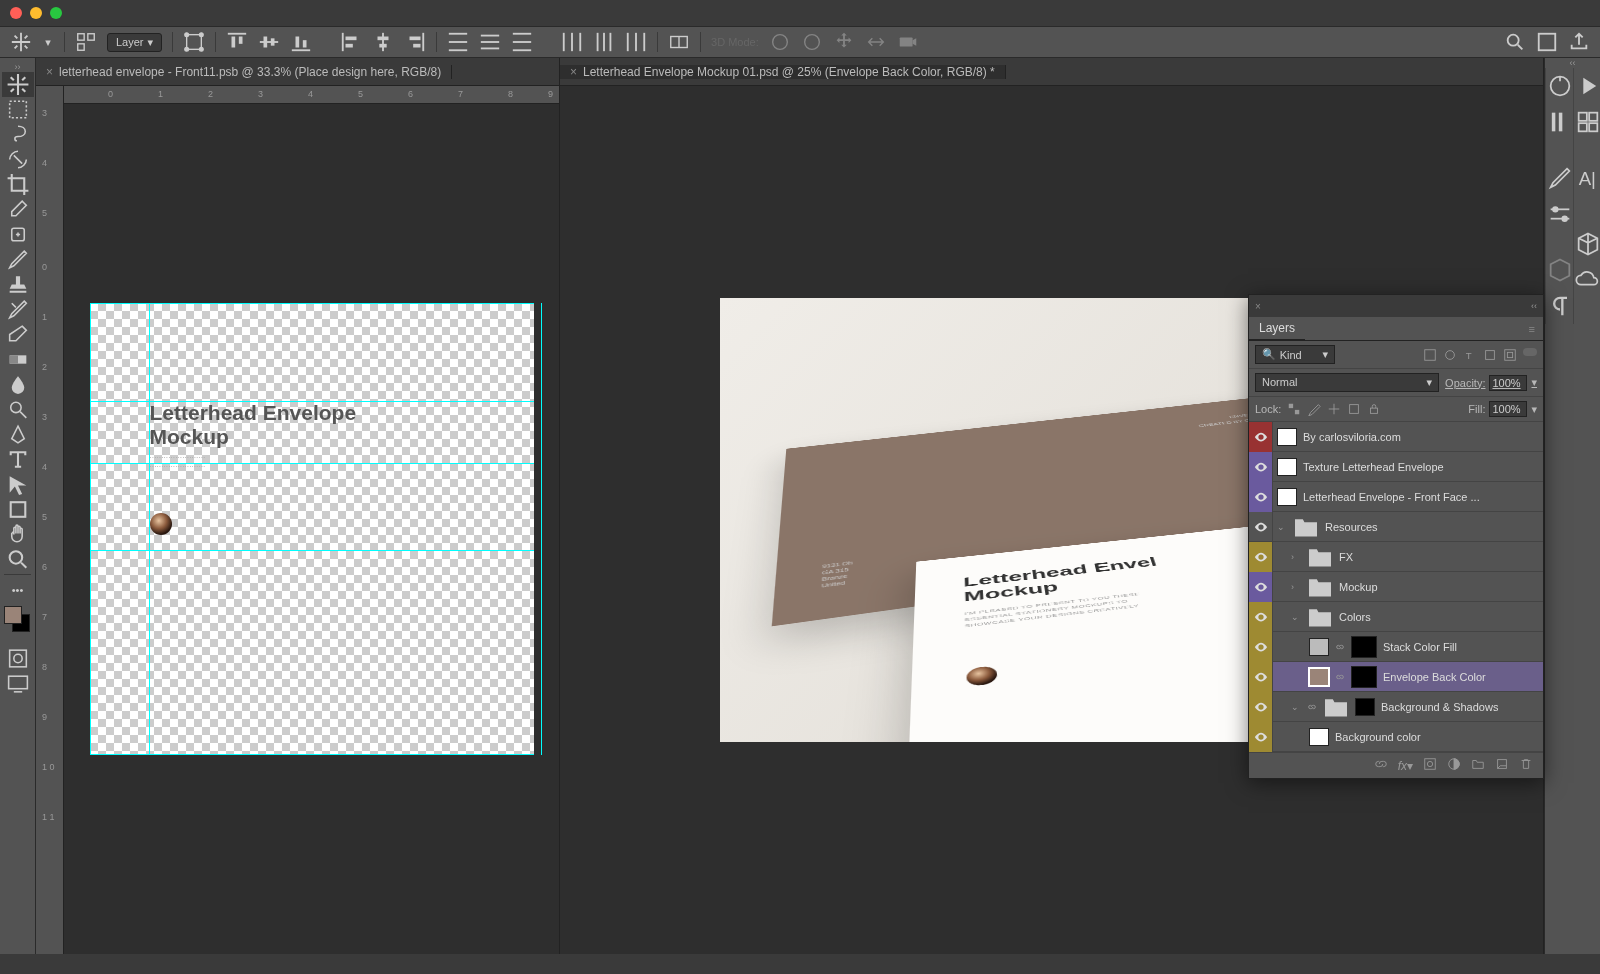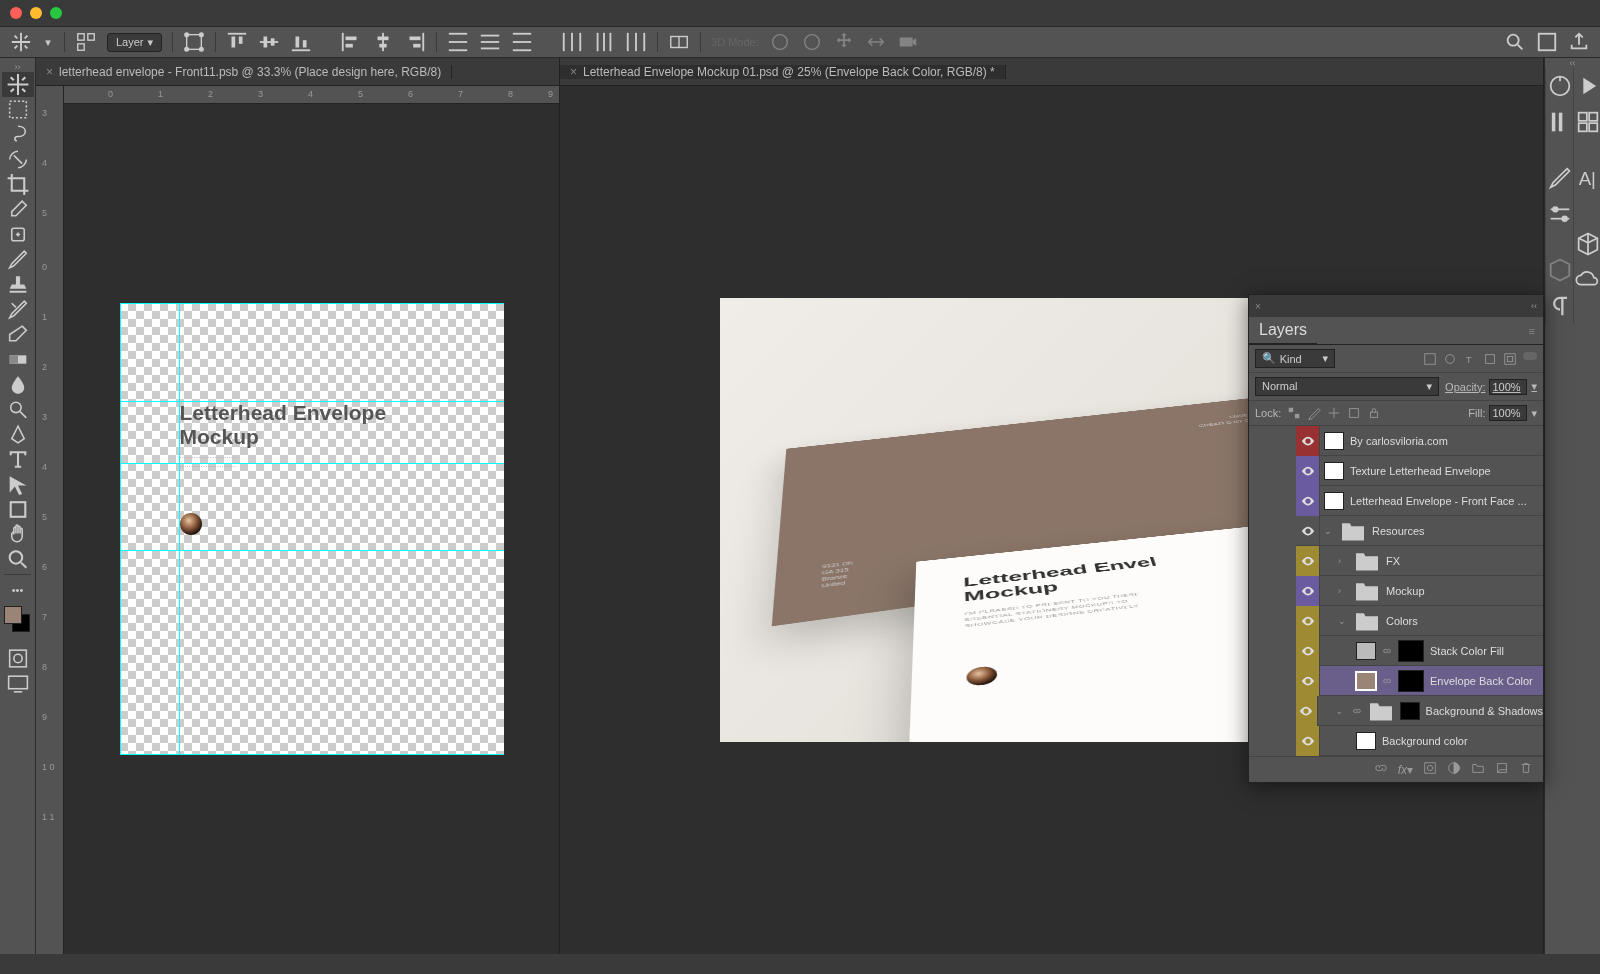--- a/index.html
+++ b/index.html
@@ -43,21 +43,21 @@
 .canvas-pane { flex: 1; position: relative; background: #2e2e2e; border-right: 1px solid #222; display: flex; flex-direction: column; }
 .ruler-h { height: 18px; background: #535353; border-bottom: 1px solid #222; position: relative; font-size: 9px; color: #999; display: flex; }
 .ruler-corner { width: 28px; height: 18px; background: #535353; border-right: 1px solid #222; }
 .ruler-tick { position: absolute; top: 3px; font-size: 9px; }
 .canvas-body { flex: 1; display: flex; }
 .ruler-v { width: 28px; background: #535353; border-right: 1px solid #222; position: relative; }
 .ruler-v-tick { position: absolute; left: 6px; font-size: 9px; color: #999; }
 .canvas-view { flex: 1; position: relative; overflow: hidden; display: flex; align-items: center; justify-content: center; }
 
 
-.checker-canvas { width: 384px; height: 452px; position: relative; background-image: 
+.checker-canvas { width: 444px; height: 452px; position: relative; background-image: 
   linear-gradient(45deg, #ccc 25%, transparent 25%), 
   linear-gradient(-45deg, #ccc 25%, transparent 25%), 
   linear-gradient(45deg, transparent 75%, #ccc 75%), 
   linear-gradient(-45deg, transparent 75%, #ccc 75%);
   background-size: 16px 16px;
   background-position: 0 0, 0 8px, 8px -8px, -8px 0px;
   background-color: #fff; }
 .guide-h { position: absolute; left: 0; right: 0; height: 1px; background: #00ffff; }
 .guide-v { position: absolute; top: 0; bottom: 0; width: 1px; background: #00ffff; }
 .smart-title { position: absolute; left: 60px; top: 98px; color: #555; font-family: Georgia, serif; font-weight: bold; }
@@ -80,38 +80,38 @@
 .right-panels { width: 56px; background: #535353; border-left: 1px solid #2a2a2a; display: flex; flex-direction: column; }
 .rp-icon { width: 28px; height: 28px; display: flex; align-items: center; justify-content: center; color: #ccc; cursor: pointer; margin: 4px auto; }
 .right-panels-double { display: flex; }
 .rp-half { width: 28px; display: flex; flex-direction: column; border-left: 1px solid #444; }
 
 
 .layers-panel { position: absolute; right: 56px; top: 294px; width: 296px; background: #535353; border: 1px solid #222; box-shadow: 0 4px 20px rgba(0,0,0,0.5); }
 .lp-header { height: 22px; background: #3a3a3a; display: flex; align-items: center; padding: 0 6px; }
 .lp-close { color: #888; cursor: pointer; font-size: 10px; margin-right: auto; }
 .lp-menu { color: #888; cursor: pointer; }
-.lp-tab { padding: 4px 10px; background: #535353; color: #ddd; font-size: 16px; border-bottom: 1px solid #222; }
+.lp-tab { padding: 4px 10px; background: #535353; color: #ddd; font-size: 12px; border-bottom: 1px solid #222; }
 .lp-filter { display: flex; align-items: center; padding: 4px 6px; gap: 4px; border-bottom: 1px solid #444; }
 .lp-filter-select { background: #3a3a3a; color: #ccc; padding: 2px 6px; border: 1px solid #222; font-size: 11px; flex: 0 0 80px; display: flex; align-items: center; gap: 4px; }
 .lp-filter-icons { display: flex; gap: 6px; margin-left: auto; }
 .lp-f-icon { width: 14px; height: 14px; color: #999; cursor: pointer; }
 .lp-toggle { width: 14px; height: 8px; background: #666; border-radius: 4px; position: relative; }
 .lp-blend { display: flex; align-items: center; padding: 4px 6px; gap: 6px; border-bottom: 1px solid #444; }
 .lp-blend-select { background: #3a3a3a; color: #ccc; padding: 2px 6px; border: 1px solid #222; font-size: 11px; flex: 1; }
 .lp-opacity { display: flex; align-items: center; gap: 4px; text-decoration: underline; }
 .lp-opacity input { width: 38px; background: #3a3a3a; color: #ccc; border: 1px solid #222; font-size: 11px; padding: 1px 2px; }
 .lp-lock { display: flex; align-items: center; padding: 4px 6px; gap: 6px; border-bottom: 1px solid #444; }
 .lp-lock-icons { display: flex; gap: 6px; }
 .lp-lock-icon { width: 14px; height: 14px; color: #999; }
 .lp-fill { margin-left: auto; display: flex; align-items: center; gap: 4px; }
 .lp-fill input { width: 38px; background: #3a3a3a; color: #ccc; border: 1px solid #222; font-size: 11px; padding: 1px 2px; }
 
 .layer-list { max-height: 380px; overflow-y: auto; }
-.layer-row { display: flex; align-items: center; height: 30px; border-bottom: 1px solid #444; cursor: pointer; margin-left: 47px; }
+.layer-row { display: flex; align-items: center; height: 30px; border-bottom: 1px solid #444; cursor: pointer; }
 .layer-row.selected { background: #6a5f8a; }
 .layer-vis { width: 24px; height: 30px; display: flex; align-items: center; justify-content: center; border-right: 1px solid #444; }
 .vis-eye { width: 14px; height: 14px; }
 .vis-red { background: #983232; }
 .vis-purple { background: #6a5a9e; }
 .vis-yellow { background: #9e8a32; }
 .layer-content { flex: 1; display: flex; align-items: center; gap: 6px; padding-left: 4px; }
 .layer-arrow { color: #999; font-size: 9px; width: 10px; }
 .layer-thumb { width: 26px; height: 22px; background: #fff; border: 1px solid #222; flex-shrink: 0; }
 .layer-thumb.small { width: 20px; height: 18px; }

